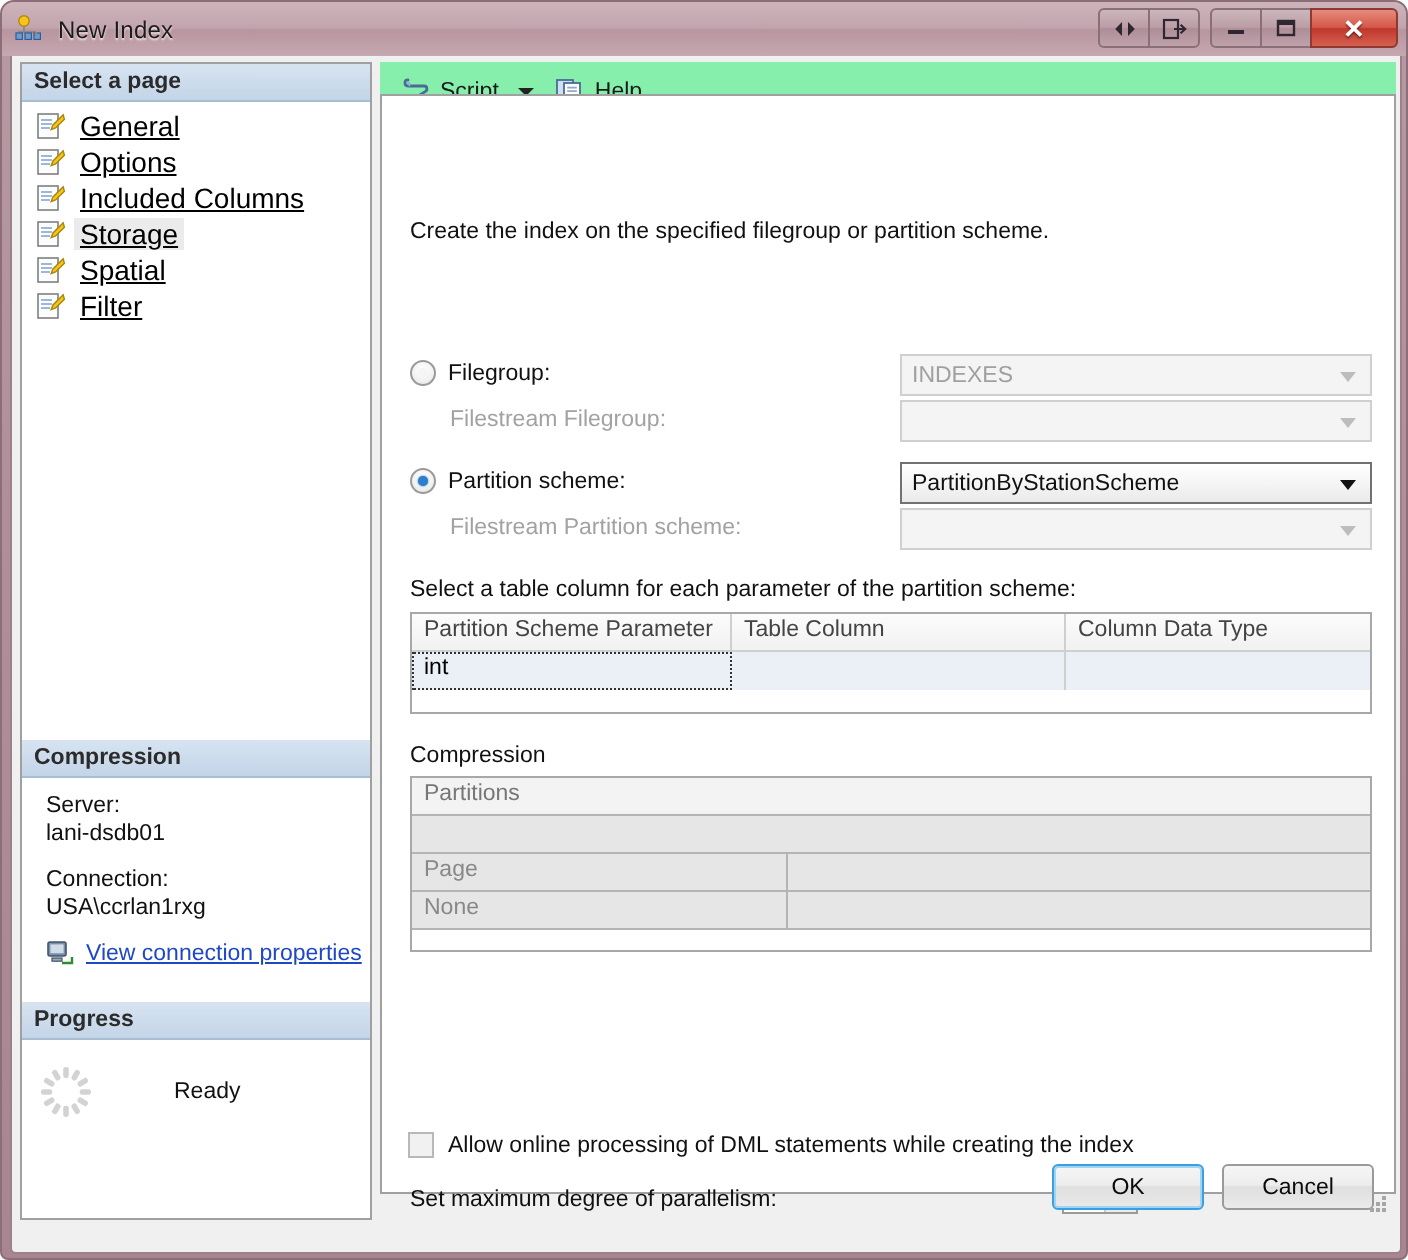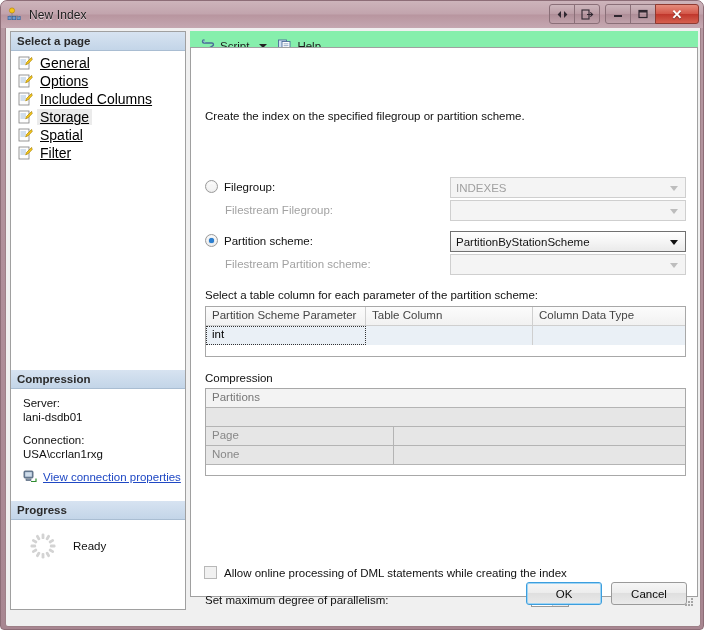--- a/index.html
+++ b/index.html
@@ -139,21 +139,22 @@
     text-decoration: underline;
     font-size: 11.5px;
     cursor: pointer;
   }
   .progress-box {
     position: absolute;
     left: 0; right: 0; top: 469px;
   }
   .progress-body {
     display: flex; align-items: center;
-    padding: 12px 0 0 18px;
+    padding: 12px 0 0 8px;
+    gap: 24px;
   }
   .progress-label { font-size: 11.5px; color:#111; margin-left: 16px; }
 
   
   .rightpane {
     position: absolute;
     left: 184px; top: 3px;
     width: 508px; height: 579px;
   }
   .toolbar {

